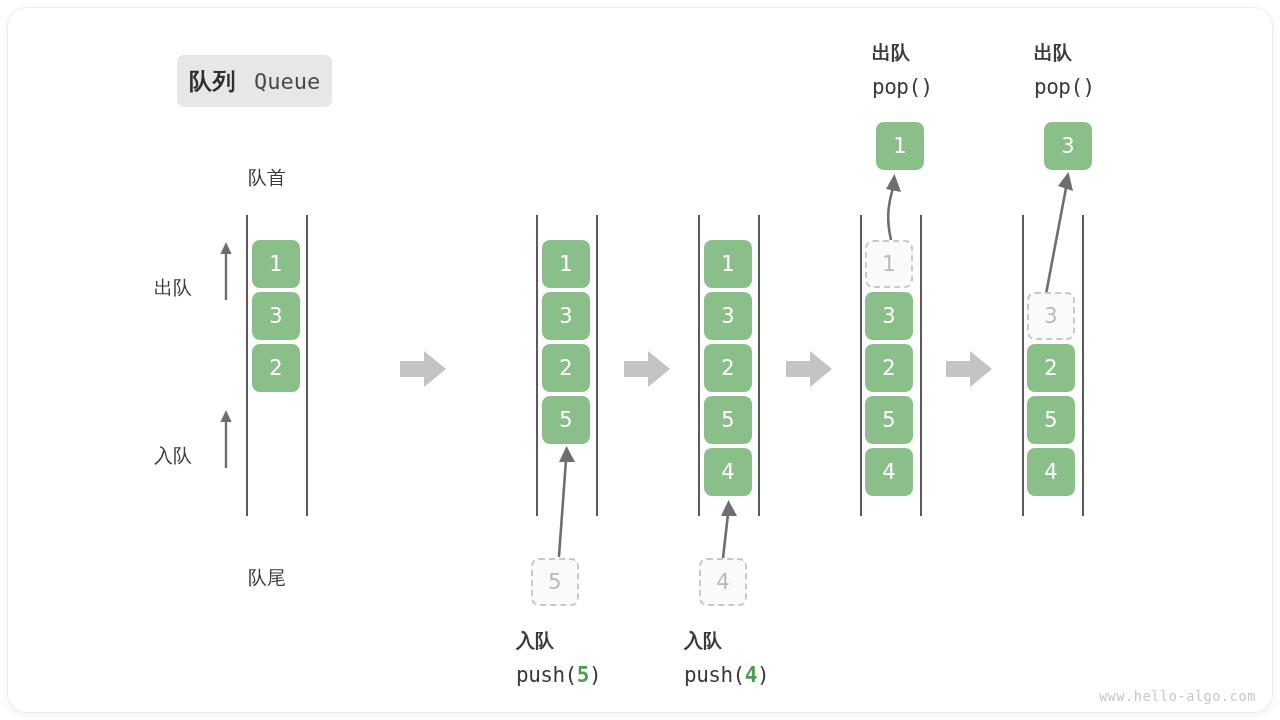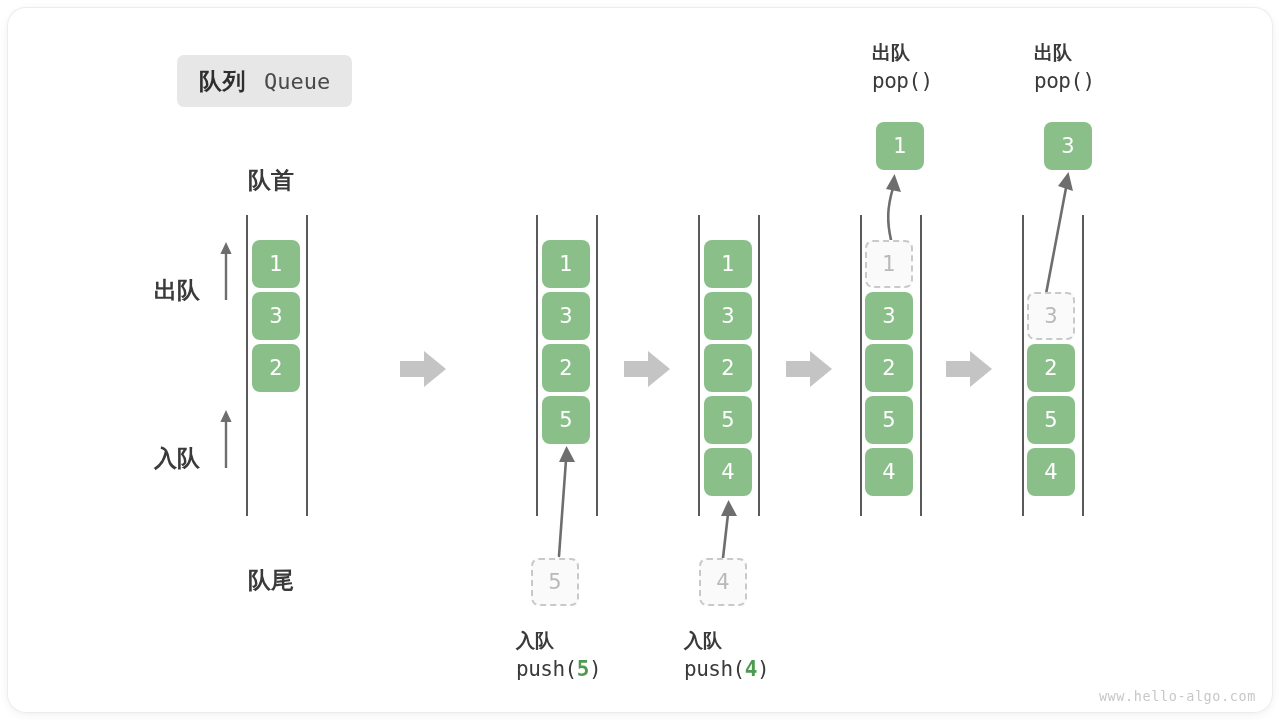--- a/index.html
+++ b/index.html
@@ -30,21 +30,21 @@
     width: 1280px;
     height: 720px;
   }
 
   
   .title-badge {
     position: absolute;
     left: 169px;
     top: 47px;
     height: 52px;
-    padding: 0 22px;
+    padding: 0 12px;
     display: flex;
     align-items: center;
     background: #e7e7e7;
     border-radius: 7px;
     white-space: nowrap;
   }
   .title-cn {
     font-size: 23px;
     font-weight: bold;
     color: #2f2f2f;
@@ -53,22 +53,22 @@
   .title-en {
     font-size: 22px;
     color: #4a4a4a;
     margin-left: 18px;
     font-family: "DejaVu Sans Mono", "Liberation Mono", monospace;
   }
 
   
   .lbl-cn {
     position: absolute;
-    font-size: 23px;
-    font-weight: bold;
+    font-size: 19px;
+    font-weight: normal;
     color: #3a3a3a;
     white-space: nowrap;
   }
   .op-label {
     position: absolute;
     text-align: left;
     white-space: nowrap;
   }
   .op-cn {
     font-size: 19px;
@@ -77,20 +77,21 @@
     line-height: 26px;
     display: block;
   }
   .op-code {
     font-size: 21px;
     color: #3a3a3a;
     line-height: 30px;
     display: block;
     font-family: "DejaVu Sans Mono", "Liberation Mono", monospace;
     letter-spacing: -0.5px;
+    margin-top: 6px;
   }
   .op-code .num { color: #4e9a51; font-weight: bold; }
 
   
   .rail {
     position: absolute;
     width: 1.6px;
     background: #5a5a5a;
   }
 

